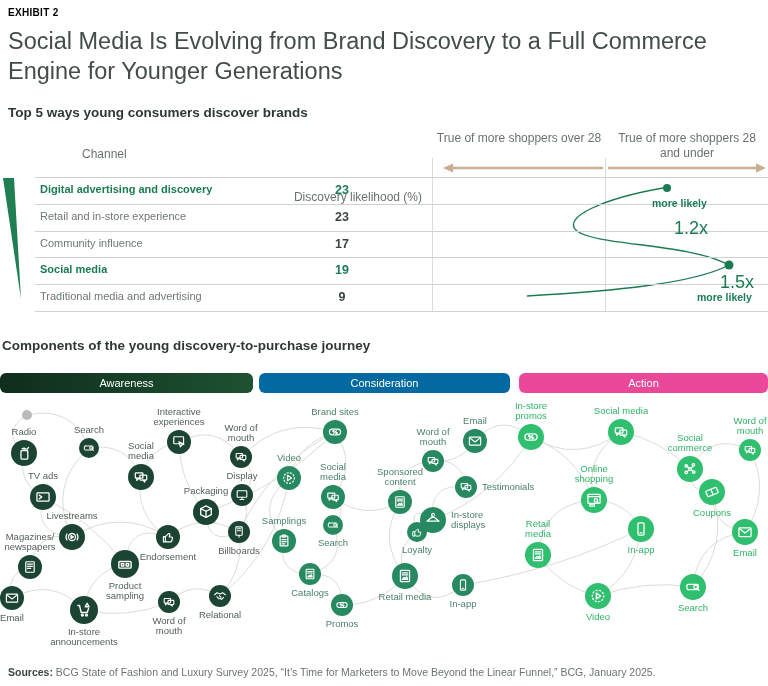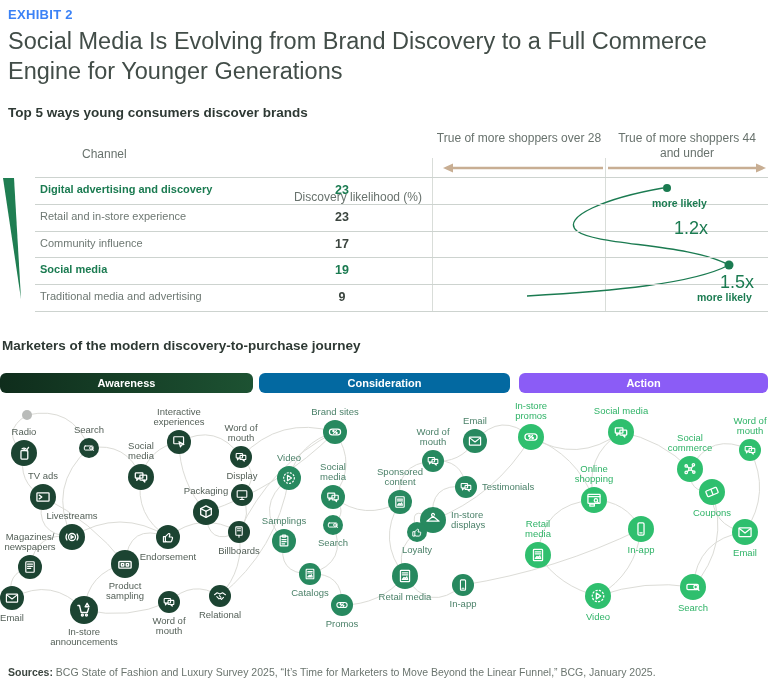--- a/index.html
+++ b/index.html
@@ -1,61 +1,61 @@
 <!DOCTYPE html>
 <html><head>
 <meta charset="utf-8">
 <style>
   html,body{margin:0;padding:0;background:#fff;}
   body{width:768px;height:686px;position:relative;overflow:hidden;
        font-family:"Liberation Sans","DejaVu Sans",sans-serif;
        -webkit-font-smoothing:antialiased;}
   .abs{position:absolute;}
-  #exhibit-label{left:8px;top:7px;font-size:13px;font-weight:bold;color:#3b82f6;letter-spacing:.3px;}
+  #exhibit-label{left:8px;top:7px;font-size:10px;font-weight:bold;color:#000000;letter-spacing:.3px;}
   #page-title{left:8px;top:26px;width:730px;font-size:23.5px;line-height:30px;color:#424d48;font-weight:400;}
   #table-heading{left:8px;top:105px;font-size:13.5px;font-weight:bold;color:#2e3934;text-align:center;}
   .colhead{color:#68726d;font-size:12px;line-height:15px;}
   #col-channel{left:35px;top:147px;margin-left:47px;}
   #col-likelihood{left:262px;top:147px;width:160px;text-align:right;margin-top:43px;}
   #col-over28{left:434px;top:131px;width:170px;text-align:center;}
   #col-under28{left:608px;top:131px;width:158px;text-align:center;}
   .sep{position:absolute;left:35px;right:0;height:1px;background:#cdd3cf;}
   .trow{position:absolute;left:0;right:0;height:27px;}
   .tchan{position:absolute;left:40px;top:6px;font-size:11px;color:#6e7873;}
   .tval{position:absolute;left:262px;top:6px;width:160px;text-align:center;font-size:12.5px;font-weight:bold;color:#3b453f;}
   .trow.hl .tchan,.trow.hl .tval{color:#1b7b51;font-weight:bold;}
   .ann-val{font-size:18px;color:#1b7b51;}
   .ann-sub{font-size:10.5px;font-weight:bold;color:#1b7b51;width:80px;}
   #ann1-val{left:674px;top:178px;margin-top:40px;}
   #ann1-sub{left:652px;top:197px;}
   #ann2-val{left:720px;top:272px;}
   #ann2-sub{left:697px;top:291px;}
   #journey-heading{left:2px;top:338px;font-size:13.5px;font-weight:bold;color:#2e3934;}
   .pill{position:absolute;top:373px;height:20px;border-radius:6px;color:#fff;
-        font-size:11px;font-weight:bold;text-align:center;line-height:20px;}
+        font-size:11px;font-weight:normal;text-align:center;line-height:20px;}
   #pill-awareness{left:0;width:253px;background:linear-gradient(90deg,#0f2d1c,#1d5232);}
   #pill-consideration{left:259px;width:251px;background:#0369a1;}
-  #pill-action{left:519px;width:249px;background:#8b5cf6;}
+  #pill-action{left:519px;width:249px;background:#ec4899;}
   #jmap{position:absolute;left:0;top:0;}
   #table-deco{position:absolute;left:0;top:0;pointer-events:none;}
   #sources{left:8px;top:666px;font-size:10.5px;color:#6b756f;width:756px;}
   #sources b{color:#3b453f;}
   svg text{font-family:"Liberation Sans","DejaVu Sans",sans-serif;}
 </style>
 </head>
 <body>
 
 <div class="abs" id="exhibit-label">EXHIBIT 2</div>
 <div class="abs" id="page-title">Social Media Is Evolving from Brand Discovery to a Full Commerce Engine for Younger Generations</div>
 <div class="abs" id="table-heading">Top 5 ways young consumers discover brands</div>
 
 <div class="abs colhead" id="col-channel">Channel</div>
 <div class="abs colhead" id="col-likelihood">Discovery likelihood (%)</div>
 <div class="abs colhead" id="col-over28">True of more shoppers over 28</div>
-<div class="abs colhead" id="col-under28">True of more shoppers 44 and under</div>
+<div class="abs colhead" id="col-under28">True of more shoppers 28 and under</div>
 
 <svg id="table-deco" width="768" height="330" viewBox="0 0 768 330">
   <polygon points="3,178 14,178 21,299" fill="#1f7e52"></polygon>
   <line x1="432.5" y1="158" x2="432.5" y2="311" stroke="#d9ddd9" stroke-width="1"></line>
   <line x1="605.5" y1="158" x2="605.5" y2="311" stroke="#d9ddd9" stroke-width="1"></line>
   <g>
     <line x1="603" y1="168" x2="450" y2="168" stroke="#c8ae93" stroke-width="2.4"></line>
     <polygon points="443,168 453,163.5 453,172.5" fill="#c8ae93"></polygon>
   </g>
   <g>
@@ -94,21 +94,21 @@
     <div class="sep" style="top: 257.4px;"></div>
     <div class="sep" style="top: 284.2px;"></div>
     <div class="sep" style="top: 311px;"></div>
   </div>
 
 <div class="abs ann-val" id="ann1-val">1.2x</div>
 <div class="abs ann-sub" id="ann1-sub">more likely</div>
 <div class="abs ann-val" id="ann2-val">1.5x</div>
 <div class="abs ann-sub" id="ann2-sub">more likely</div>
 
-<div class="abs" id="journey-heading">Marketers of the modern discovery-to-purchase journey</div>
+<div class="abs" id="journey-heading">Components of the young discovery-to-purchase journey</div>
 <div class="pill" id="pill-awareness">Awareness</div>
 <div class="pill" id="pill-consideration">Consideration</div>
 <div class="pill" id="pill-action">Action</div>
 
 <svg id="jmap" width="768" height="686" viewBox="0 0 768 686">
     <g>
       <path d="M 27 415 Q -0.41935186499017973 431.9537353790797 24 453" fill="none" stroke="#dcdcd7" stroke-width="1"></path>
       <path d="M 27 415 Q 72.09547244336213 405.0175972276227 89 448" fill="none" stroke="#dcdcd7" stroke-width="1"></path>
       <path d="M 24 453 Q 16.97487763634857 482.13584829339493 43 497" fill="none" stroke="#dcdcd7" stroke-width="1"></path>
       <path d="M 89 448 Q 126.6896395487013 441.5392670161218 141 477" fill="none" stroke="#dcdcd7" stroke-width="1"></path>

